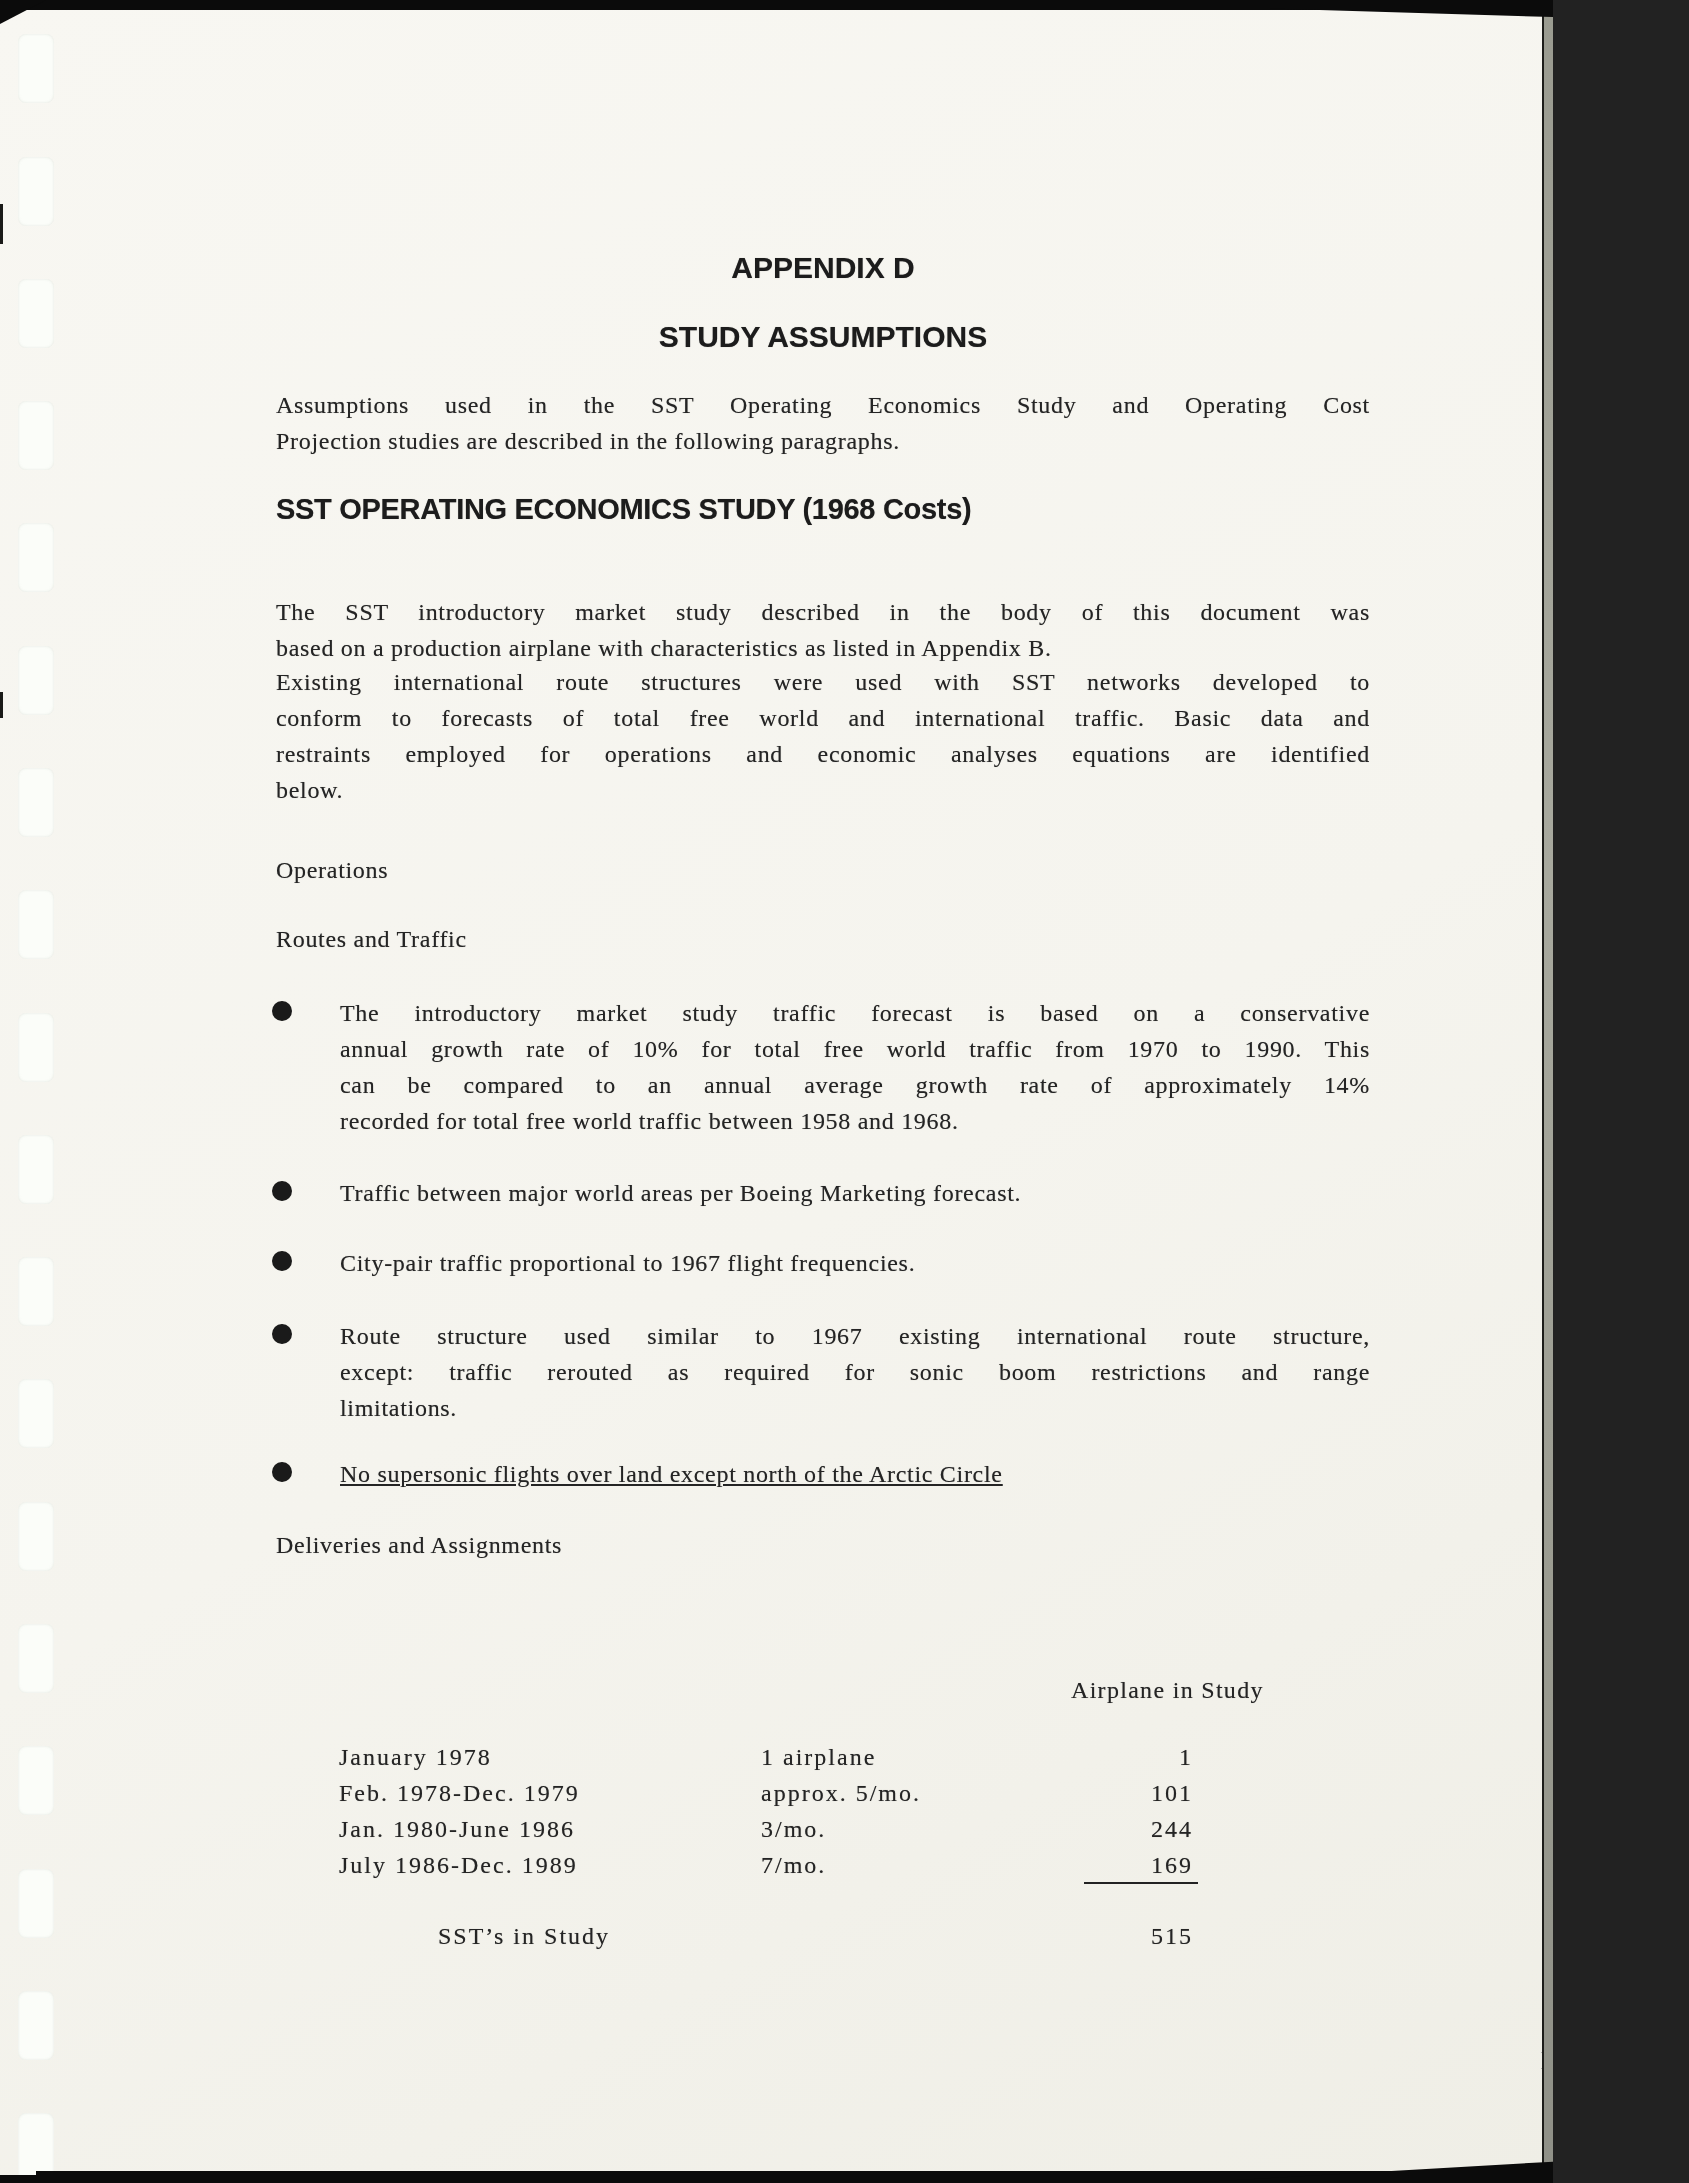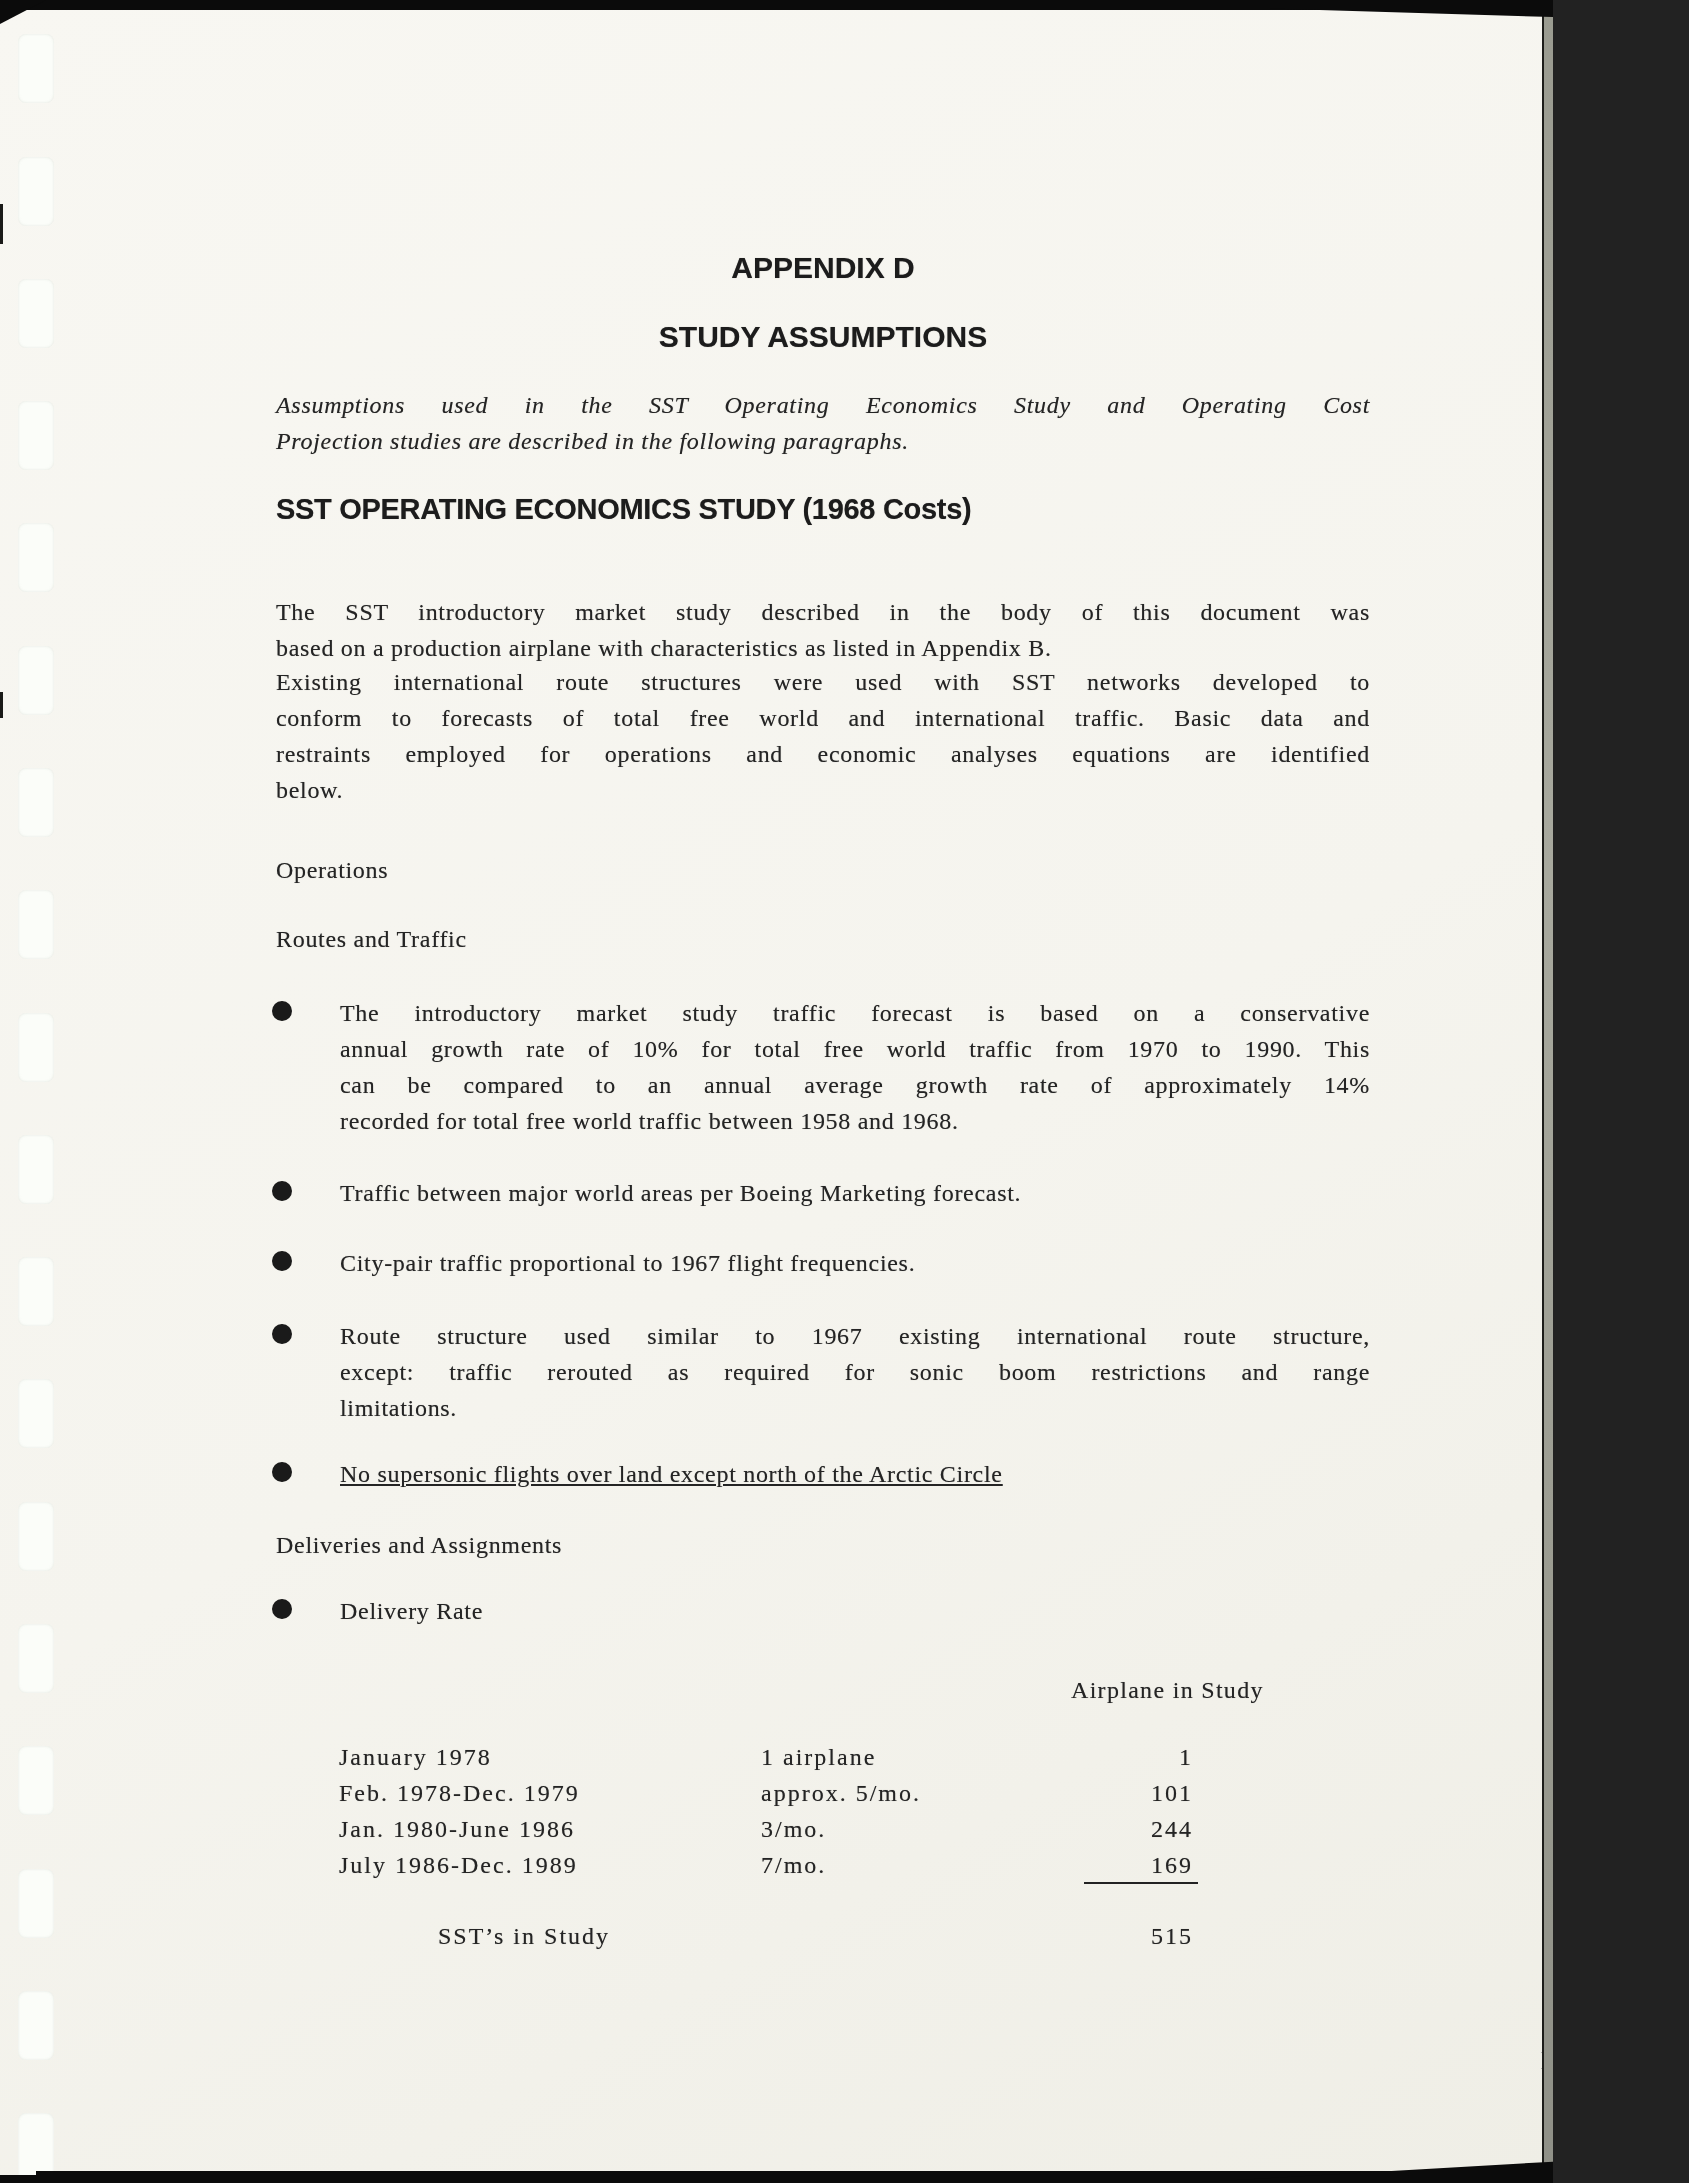--- a/index.html
+++ b/index.html
@@ -62,21 +62,21 @@
   .h-sans {
     font-family: "Liberation Sans", "DejaVu Sans", sans-serif;
     font-weight: bold;
     color: #1c1c1c;
     text-shadow: 0 0 0.7px rgba(25,25,25,0.5);
   }
   #h-appendix { top: 251px; text-align: center; font-size: 30px; }
   #h-title    { top: 320px; text-align: center; font-size: 30px; }
   #h-section  { top: 493px; font-size: 29px; letter-spacing: -0.3px; }
 
-  #p-intro  { top: 387px; font-style: italic; }
+  #p-intro  { top: 387px; }
   #p-body1  { top: 562px; margin-top: 32px; }
   #p-body2  { top: 664px; }
 
   #sh-operations { top: 852px; }
   #sh-routes     { top: 921px; }
   #sh-deliveries { top: 1527px; }
 
   .bullet { position: absolute; left: 276px; width: 1094px; z-index: 2; }
   .bullet .dot {
     position: absolute; left: -4px; top: 6px;
@@ -201,26 +201,20 @@
       </div>
   </div>
   <div class="bullet" id="b-nosuper">
     <span class="dot"></span>
     <div class="btext body-text">
         <div class="line">No supersonic flights over land except north of the Arctic Circle</div>
       </div>
   </div>
 
   <div class="blk body-text" id="sh-deliveries">Deliveries and Assignments</div>
-  <div class="bullet" id="b-delivery">
-    <span class="dot"></span>
-    <div class="btext body-text">
-        <div class="line">Delivery Rate</div>
-      </div>
-  </div>
 
   <div id="tbl-header">Airplane in Study</div>
   <div id="tbl-rows">
       <div class="trow">
         <span class="c1">January 1978</span>
         <span class="c2">1 airplane</span>
         <span class="c3">1</span>
       </div>
       <div class="trow">
         <span class="c1">Feb. 1978-Dec. 1979</span>

